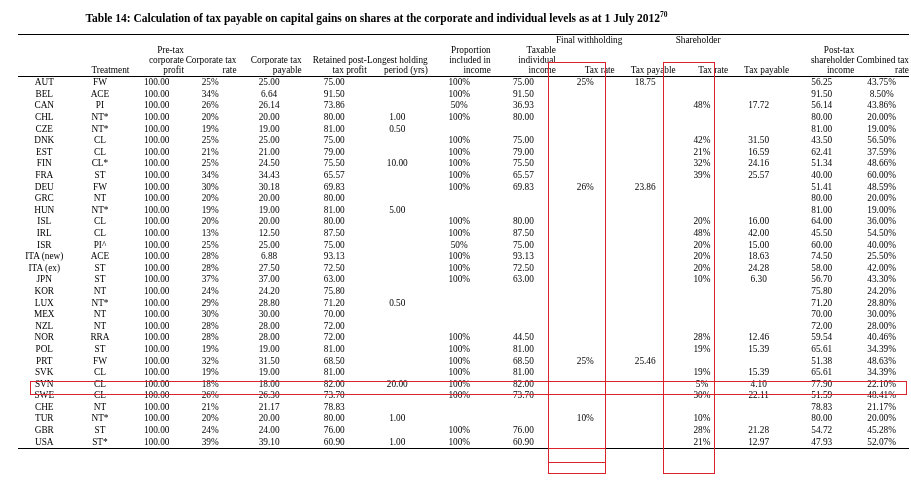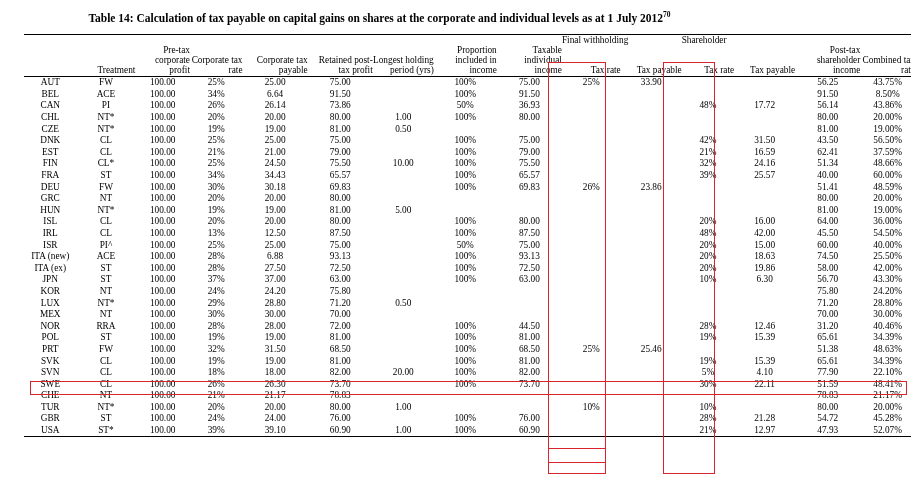--- a/index.html
+++ b/index.html
@@ -13,21 +13,21 @@
     font-family: "Liberation Serif", serif;
     color: #000000;
     position: relative;
     overflow: hidden;
   }
   .page {
     position: relative;
     width: 745px;
     height: 491px;
     box-sizing: border-box;
-    padding: 8px 10px 0 24px;
+    padding: 8px 10px 0 18px;
   }
   .caption {
     text-align: center;
     font-size: 11.5px;
     font-weight: bold;
     font-family: "Liberation Serif", serif;
     margin: 2px 0 8px 0;
     line-height: 1.2;
   }
   .caption .sup {
@@ -140,21 +140,21 @@
           <td class="country">AUT</td>
           <td>FW</td>
           <td>100.00</td>
           <td>25%</td>
           <td>25.00</td>
           <td>75.00</td>
           <td></td>
           <td>100%</td>
           <td>75.00</td>
           <td>25%</td>
-          <td>33.90</td>
+          <td>18.75</td>
           <td></td>
           <td></td>
           <td>56.25</td>
           <td>43.75%</td>
         </tr>
         <tr>
           <td class="country">BEL</td>
           <td>ACE</td>
           <td>100.00</td>
           <td>34%</td>
@@ -414,21 +414,21 @@
           <td>100.00</td>
           <td>28%</td>
           <td>27.50</td>
           <td>72.50</td>
           <td></td>
           <td>100%</td>
           <td>72.50</td>
           <td></td>
           <td></td>
           <td>20%</td>
-          <td>19.86</td>
+          <td>24.28</td>
           <td>58.00</td>
           <td>42.00%</td>
         </tr>
         <tr>
           <td class="country">JPN</td>
           <td>ST</td>
           <td>100.00</td>
           <td>37%</td>
           <td>37.00</td>
           <td>63.00</td>
@@ -487,34 +487,51 @@
           <td></td>
           <td></td>
           <td></td>
           <td></td>
           <td></td>
           <td></td>
           <td>70.00</td>
           <td>30.00%</td>
         </tr>
         <tr>
-          <td class="country">NOR</td>
-          <td>RRA</td>
+          <td class="country">NZL</td>
+          <td>NT</td>
           <td>100.00</td>
           <td>28%</td>
           <td>28.00</td>
           <td>72.00</td>
           <td></td>
+          <td></td>
+          <td></td>
+          <td></td>
+          <td></td>
+          <td></td>
+          <td></td>
+          <td>72.00</td>
+          <td>28.00%</td>
+        </tr>
+        <tr>
+          <td class="country">NOR</td>
+          <td>RRA</td>
+          <td>100.00</td>
+          <td>28%</td>
+          <td>28.00</td>
+          <td>72.00</td>
+          <td></td>
           <td>100%</td>
           <td>44.50</td>
           <td></td>
           <td></td>
           <td>28%</td>
           <td>12.46</td>
-          <td>31.20</td>
+          <td>59.54</td>
           <td>40.46%</td>
         </tr>
         <tr>
           <td class="country">POL</td>
           <td>ST</td>
           <td>100.00</td>
           <td>19%</td>
           <td>19.00</td>
           <td>81.00</td>
           <td></td>

